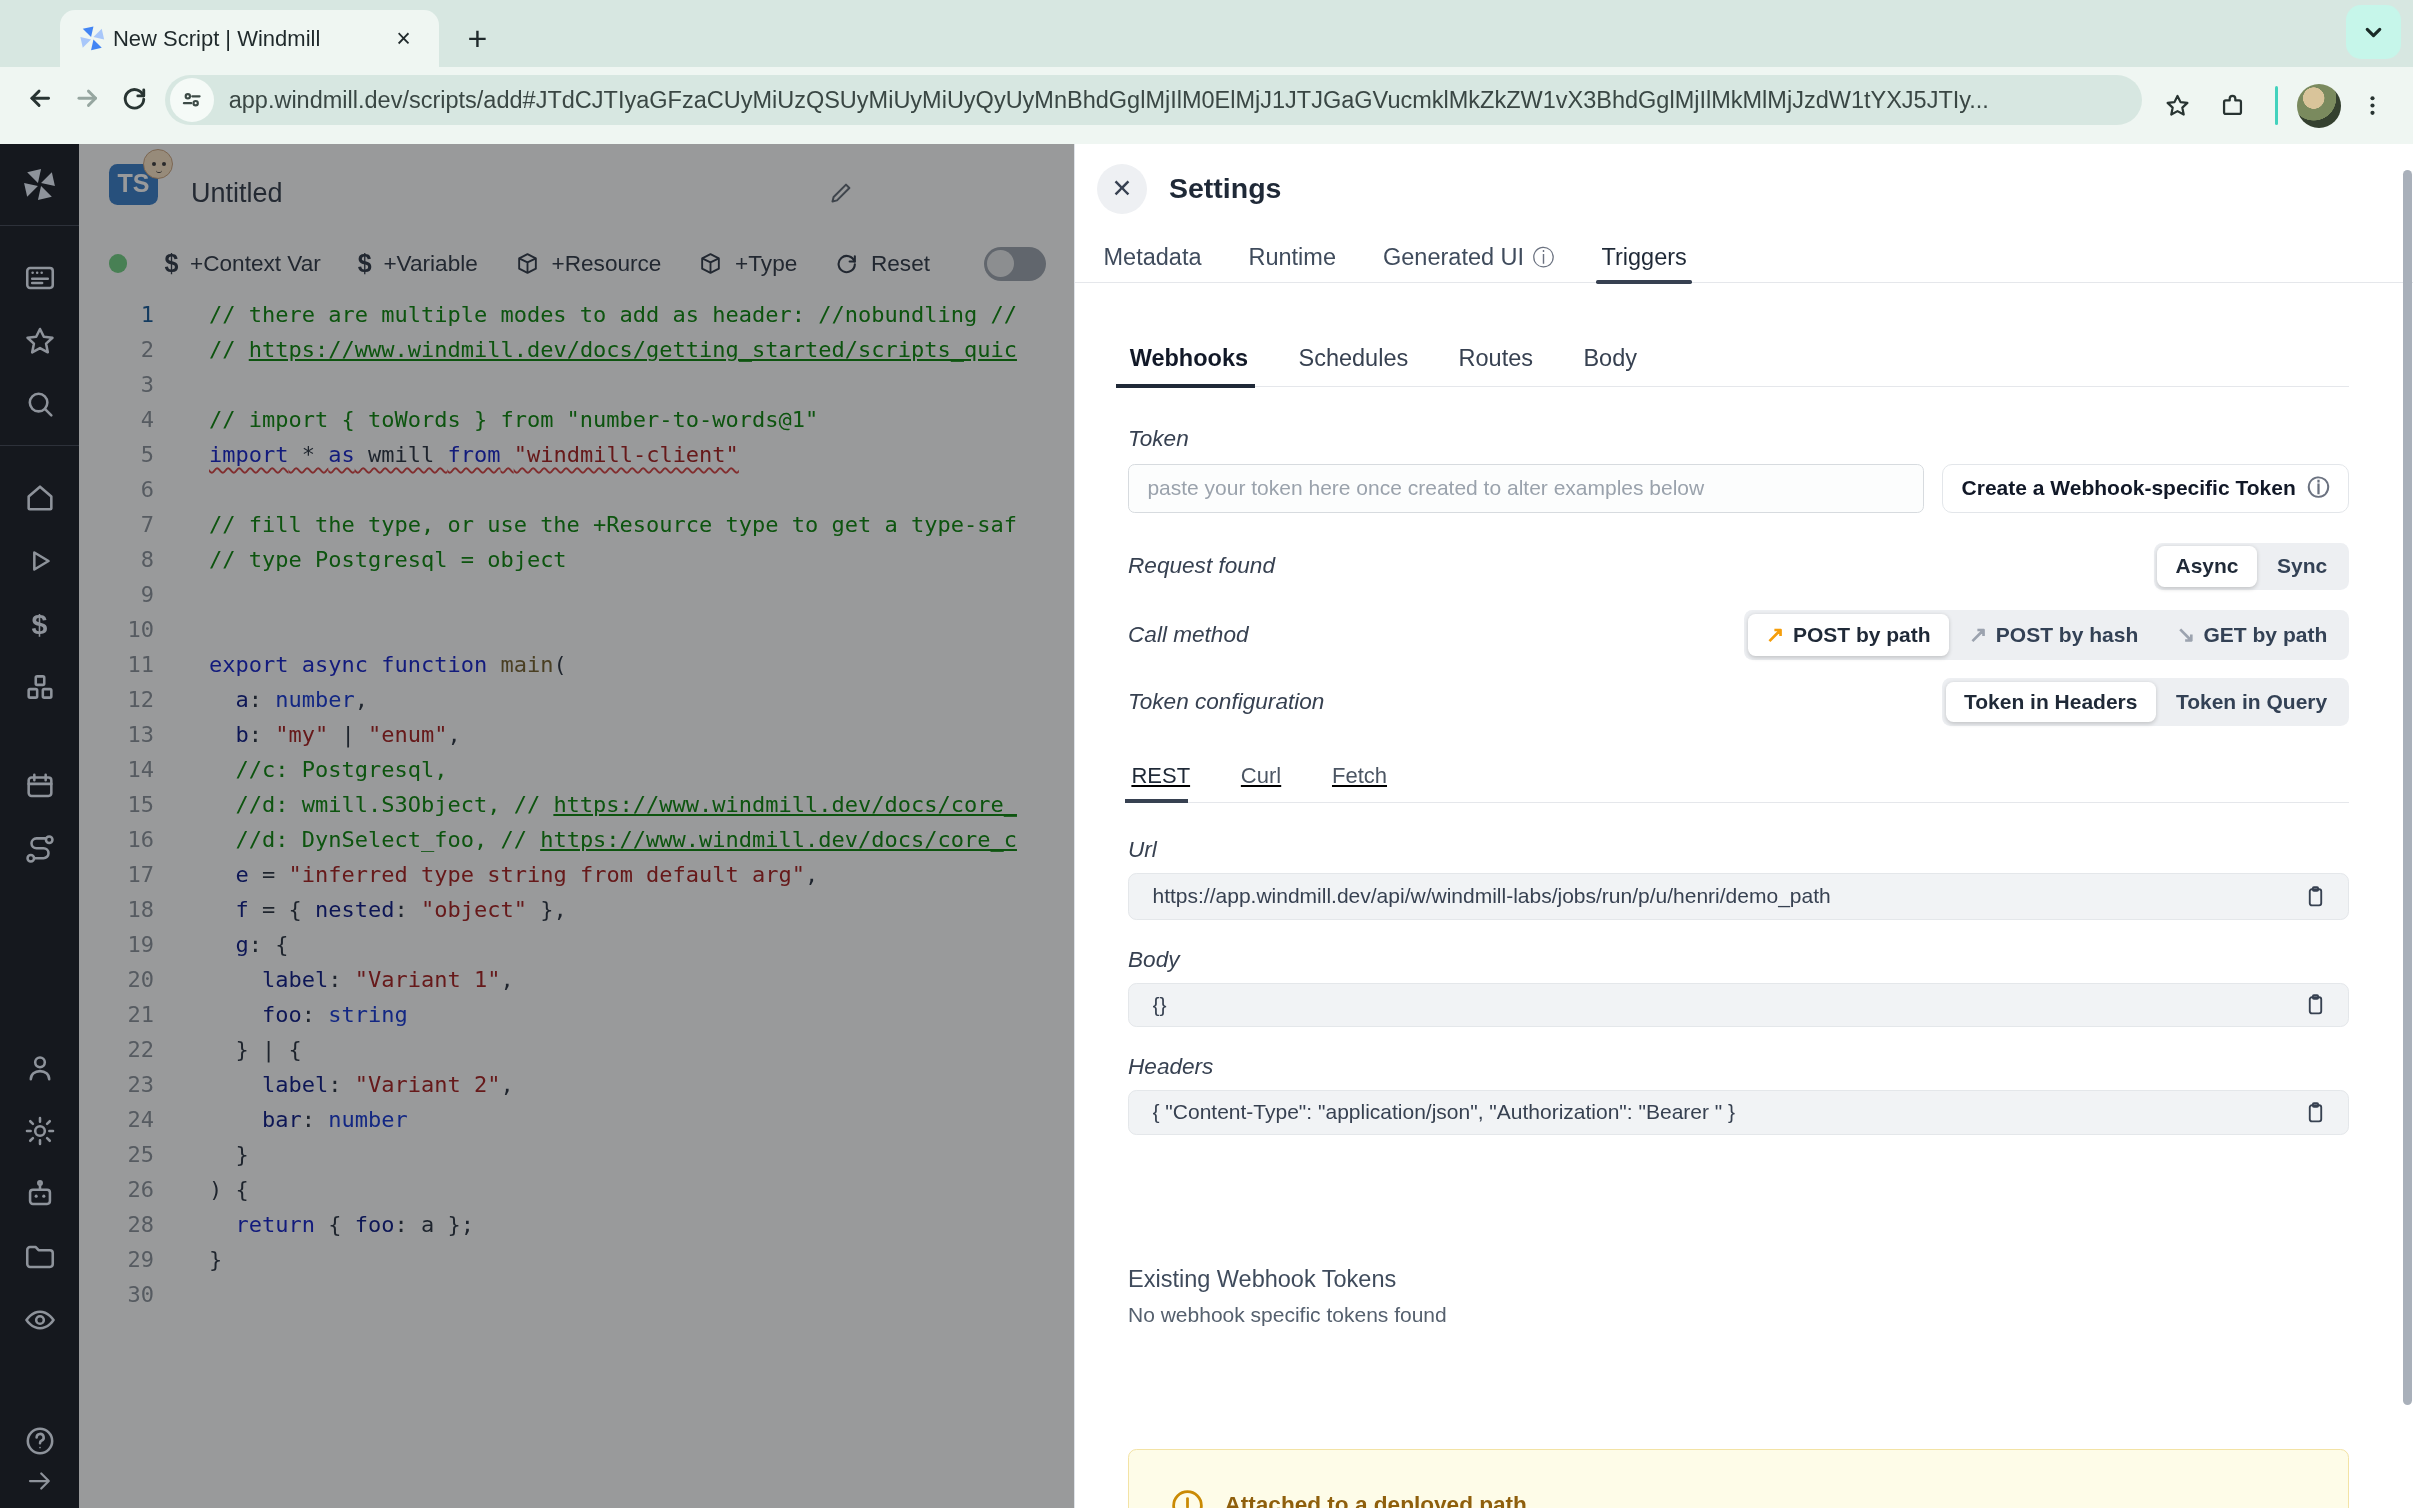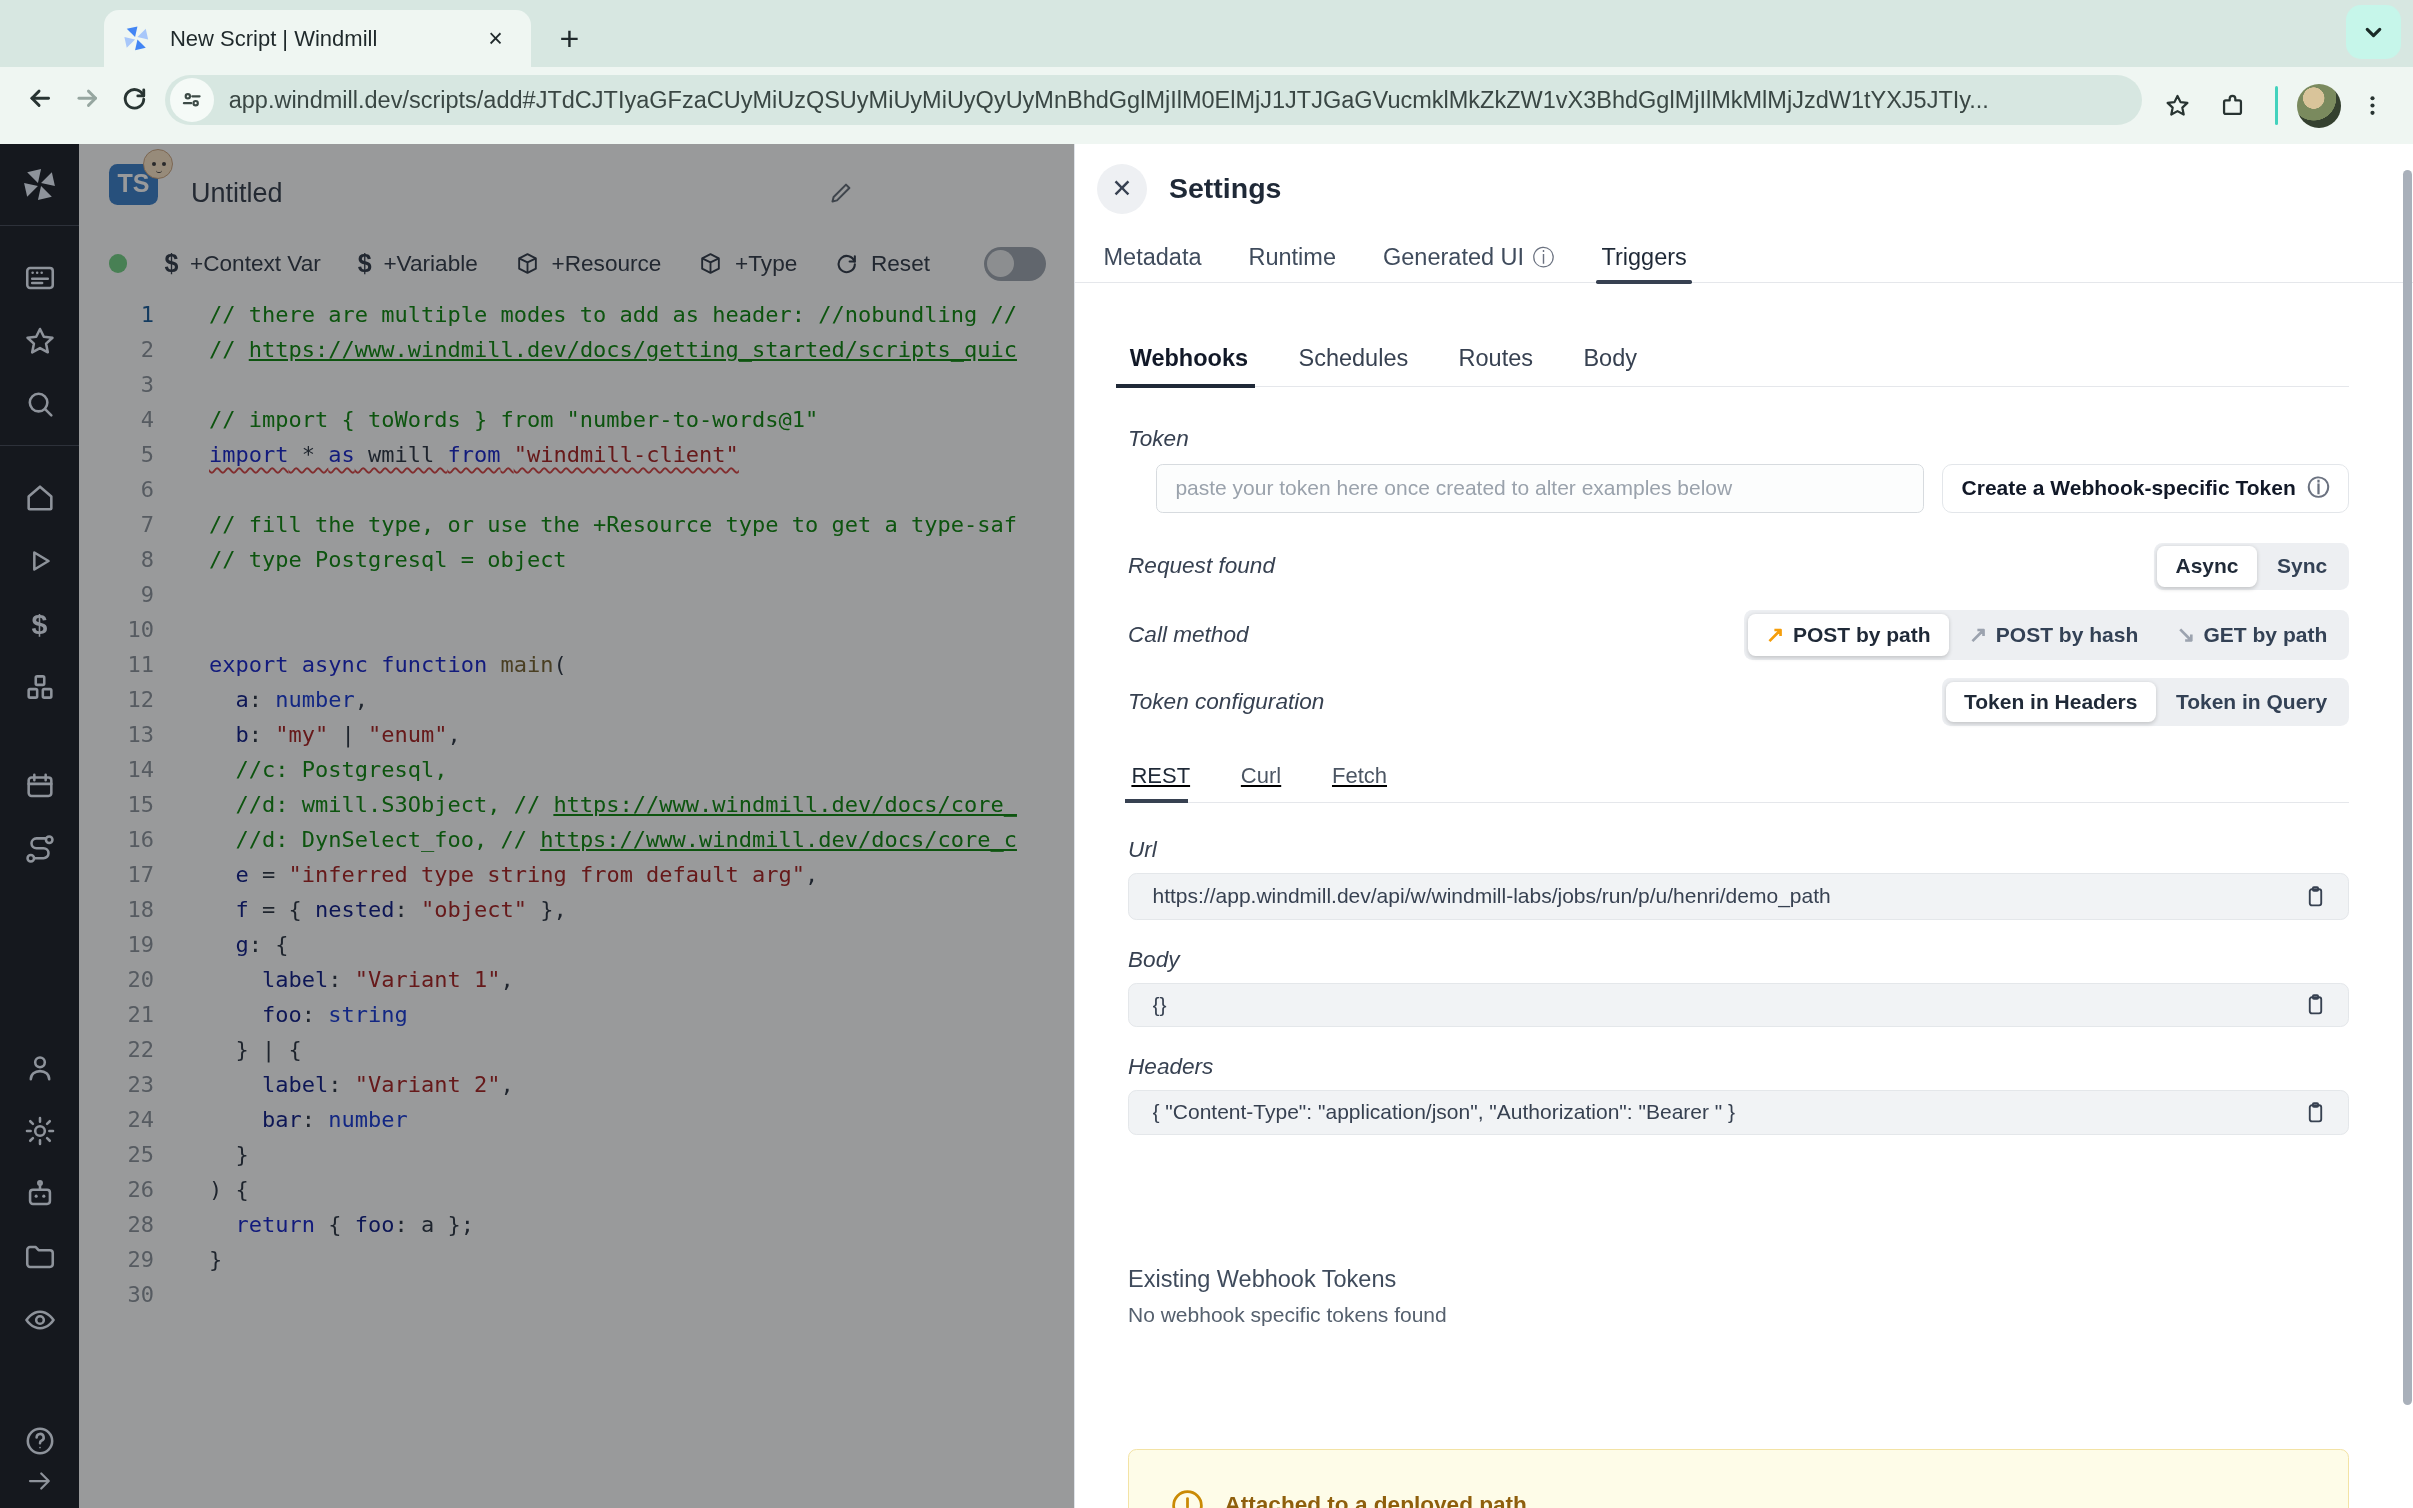--- a/index.html
+++ b/index.html
@@ -2,22 +2,22 @@
 <html style="font-size:13.4px"><head>
 <meta charset="utf-8">
 <style>
   * { margin:0; padding:0; box-sizing:border-box; }
   html,body { width:2413px; height:1508px; overflow:hidden; background:#fff;
     font-family:"Liberation Sans", sans-serif; -webkit-font-smoothing:antialiased; }
 
   
   .chrome { width:100%; }
   .tabstrip { height:67px; background:#d7e7e1; display:flex; align-items:flex-end; position:relative; }
-  .tab { margin-left:104px; width:427px; height:57px; background:#eff6f2; border-radius:15px 15px 0 0;
-    display:flex; align-items:center; padding:0 18.4px; gap:19px; }
+  .tab { margin-left:60px; width:379px; height:57px; background:#eff6f2; border-radius:15px 15px 0 0;
+    display:flex; align-items:center; padding:0 18.4px; gap:6px; }
   .tab-title { font-size:22px; color:#1f292b; flex:1; white-space:nowrap; overflow:hidden; }
   .tab-close { font-size:25px; color:#1f292b; width:34px; height:34px; display:flex; align-items:center; justify-content:center; border-radius:50%; }
   .newtab { width:47px; height:47px; margin:0 0 5px 15px; display:flex; align-items:center; justify-content:center;
     font-size:34px; color:#1f292b; border-radius:50%; }
   .tabsearch { position:absolute; right:11.7px; top:5px; width:55px; height:54px; border-radius:15px;
     background:#c6f6ea; display:flex; align-items:center; justify-content:center; }
   .navbar { height:77px; background:#eff6f2; display:flex; padding:8px 17px; }
   .nav-ic { width:47px; height:47px; display:flex; align-items:center; justify-content:center; color:#283432; }
   .nav-ic.dis { color:#96a6a0; }
   .urlpill { flex:1; height:50px; background:#d7e7e1; border-radius:25px; margin:0 11.7px 0 6.7px;
@@ -81,21 +81,21 @@
   .p-tab.sel:after { content:""; position:absolute; left:0; right:0; bottom:-1.7px; height:4.2px; background:#374151; border-radius:1.7px; }
   .info-i { font-size:22px; color:#6b7280; }
   .p-body { padding:0 64px 0 53px; }
   .sub-tabs { display:flex; gap:47px; margin-top:62px; border-bottom:0.8px solid #e5e7eb; height:42px; margin-left:-11.7px; padding-left:11.7px; }
   .sub-tab { font-size:23.5px; color:#374151; position:relative; padding:0 1.7px; }
   .sub-tab.sel { font-weight:bold; color:#111827; }
   .sub-tab.sel:after { content:""; position:absolute; left:-11.7px; right:-5px; bottom:-1.7px; height:4.2px; background:#1f2937; }
   .fld-label { font-size:22.6px; color:#374151;font-style:italic; }
   .token-row { display:flex; align-items:center; margin-top:11.7px; gap:18.4px; }
   .token-input { flex:1; height:49px; border:0.8px solid #d7dbdf; border-radius:6.7px; background:#fcfdfd; padding:0 18.4px;
-    font-size:21px; color:#1f2937; font-family:"Liberation Sans", sans-serif; outline:none;margin-left:28px; }
+    font-size:21px; color:#1f2937; font-family:"Liberation Sans", sans-serif; outline:none; }
   .token-input::placeholder { color:#9aa2ac; }
   .create-btn { width:407px; height:49px; border-radius:10px; border:0.8px solid #e3e6ea; background:#fff;
     display:flex; align-items:center; justify-content:center; gap:11.7px; font-size:21px; font-weight:bold; color:#111827; }
   .cfg-row { display:flex; align-items:center; justify-content:space-between; }
   .mt-token { margin-top:39px; } .mt-req { margin-top:30px; } .mt-call { margin-top:20px; } .mt-tc { margin-top:18.4px; }
   .seg { display:flex; background:#edeff2; border-radius:8.4px; padding:3.4px; gap:1.7px; }
   .seg-opt { display:flex; align-items:center; gap:8.4px; padding:8.4px 18.4px; border-radius:7.5px; font-size:21px; font-weight:600; color:#334155; white-space:nowrap; }
   .seg-opt.sel { background:#fff; color:#1f2937; box-shadow:0 1.7px 4.2px rgba(0,0,0,0.18); }
   .seg-ic { font-size:22px; color:#9ca3af; }
   .ex-tabs { display:flex; gap:44px; margin-top:37px; border-bottom:0.8px solid #e5e7eb; height:40px;text-decoration:underline; }

